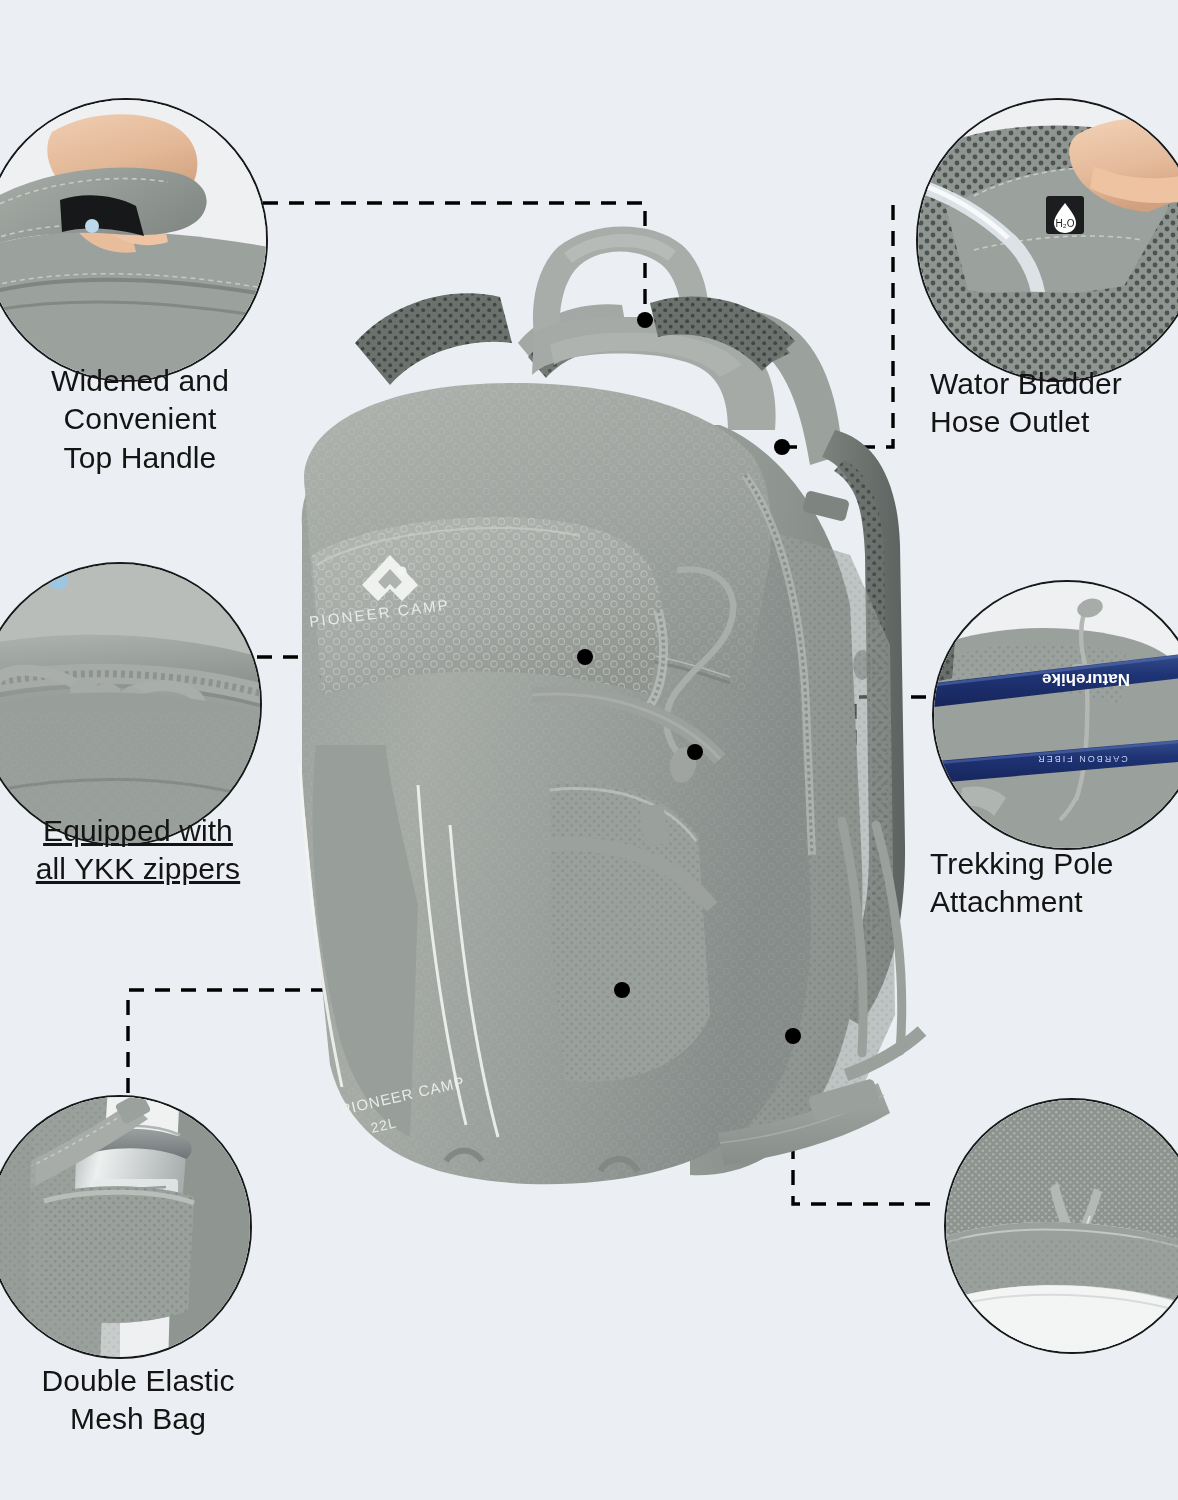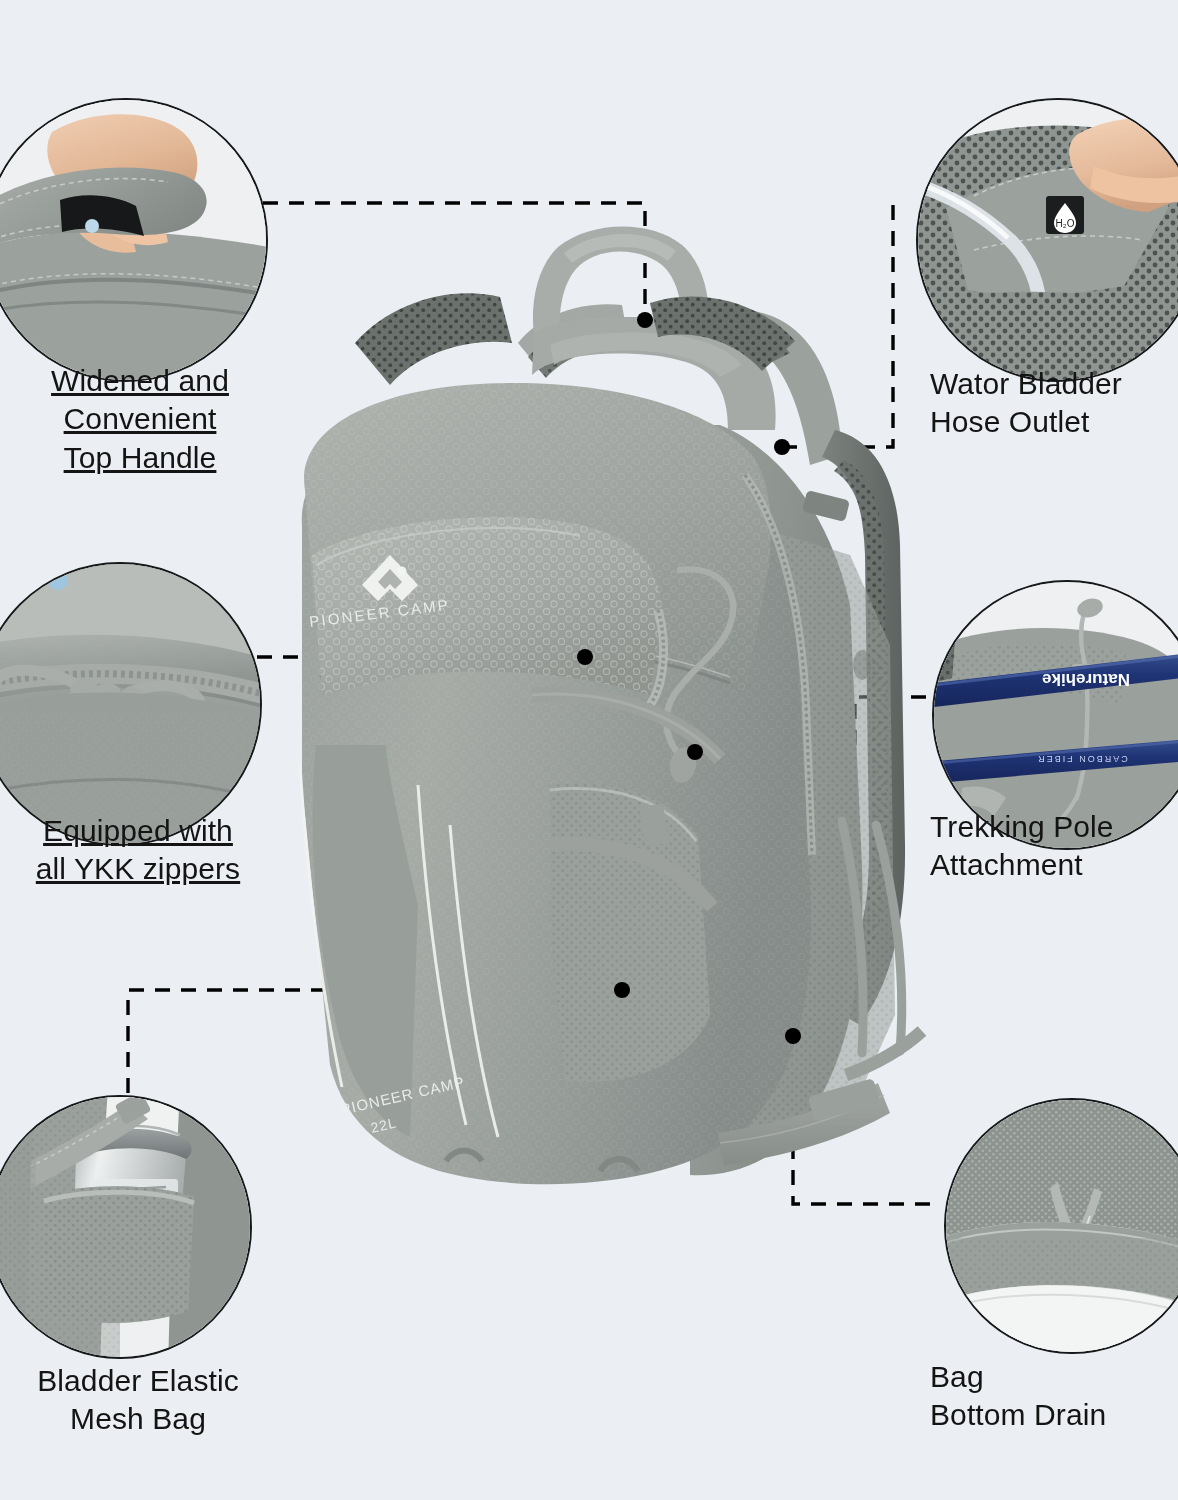--- a/index.html
+++ b/index.html
@@ -470,32 +470,30 @@
 
       <path d="M-10,140 C60,112 180,118 262,150 L262,210 C180,180 60,176 -10,204 Z" fill="#9aa09c"></path>
       <path d="M-10,146 C60,120 180,126 262,156" fill="none" stroke="#c3c8c4" stroke-width="2"></path>
       <rect x="-10" y="138" width="280" height="80" fill="url(#pMeshLight)" opacity=".45"></rect>
 
       <path d="M-10,204 C60,176 180,180 262,212 L262,262 L-10,262 Z" fill="#f3f5f5"></path>
       <path d="M-10,212 C60,186 180,190 262,220" fill="none" stroke="#d7dbdb" stroke-width="2"></path>
     </svg>
   </div>
 
-  <div class="label left" style="left:10px;top:362px;width:260px;text-decoration:underline;">Widened and
+  <div class="label left" style="left:10px;top:362px;width:260px;">Widened and
 Convenient
 Top Handle</div>
 
   <div class="label right" style="left:930px;top:365px;width:248px;">Wator Bladder
 Hose Outlet</div>
 
   <div class="label left" style="left:6px;top:812px;width:264px;text-decoration:underline;">Equipped with
 all YKK zippers</div>
 
-  <div class="label right" style="left:930px;top:808px;width:248px;">Trekking Pole
+  <div class="label right" style="left:930px;top:845px;width:248px;">Trekking Pole
 Attachment</div>
 
-  <div class="label left" style="left:6px;top:1362px;width:264px;">Bladder Elastic
+  <div class="label left" style="left:6px;top:1362px;width:264px;">Double Elastic
 Mesh Bag</div>
 
-  <div class="label right" style="left:930px;top:1358px;width:248px;">Bag
-Bottom Drain</div>
 
 </div>
 
 </body></html>

